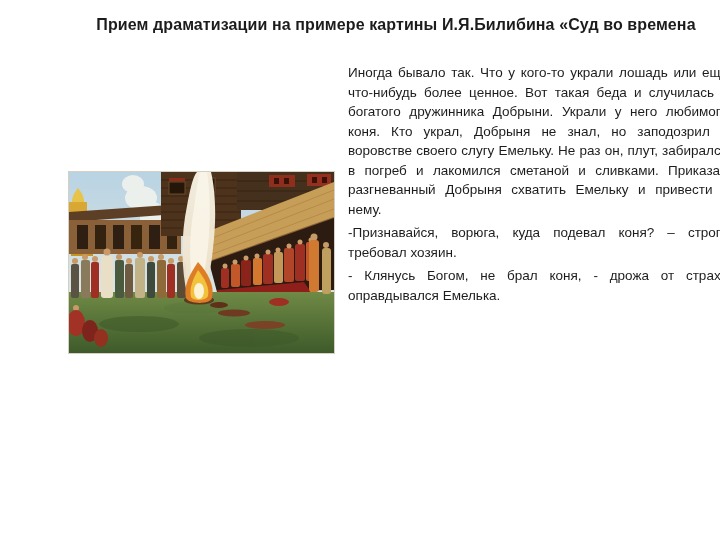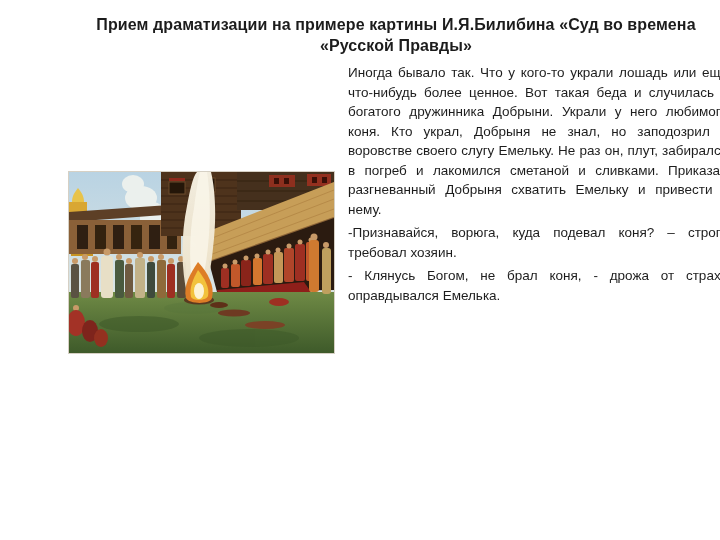--- a/index.html
+++ b/index.html
@@ -42,21 +42,20 @@
   }
   .story p { margin: 0 0 4px 0; }
 </style>
 </head>
 <body>
 
 <div class="slide">
 
   <div class="slide-title">
     <div>Прием драматизации на примере картины И.Я.Билибина «Суд во времена</div>
-    <div>«Русской Правды»</div>
   </div>
 
   <div class="painting-frame">
     <svg viewBox="0 0 265 181" xmlns="http://www.w3.org/2000/svg">
       <defs>
         <linearGradient id="skyGrad" x1="0" y1="0" x2="0" y2="1">
           <stop offset="0" stop-color="#b9d3e3"></stop>
           <stop offset="1" stop-color="#dde6e4"></stop>
         </linearGradient>
         <linearGradient id="grassGrad" x1="0" y1="0" x2="0" y2="1">

